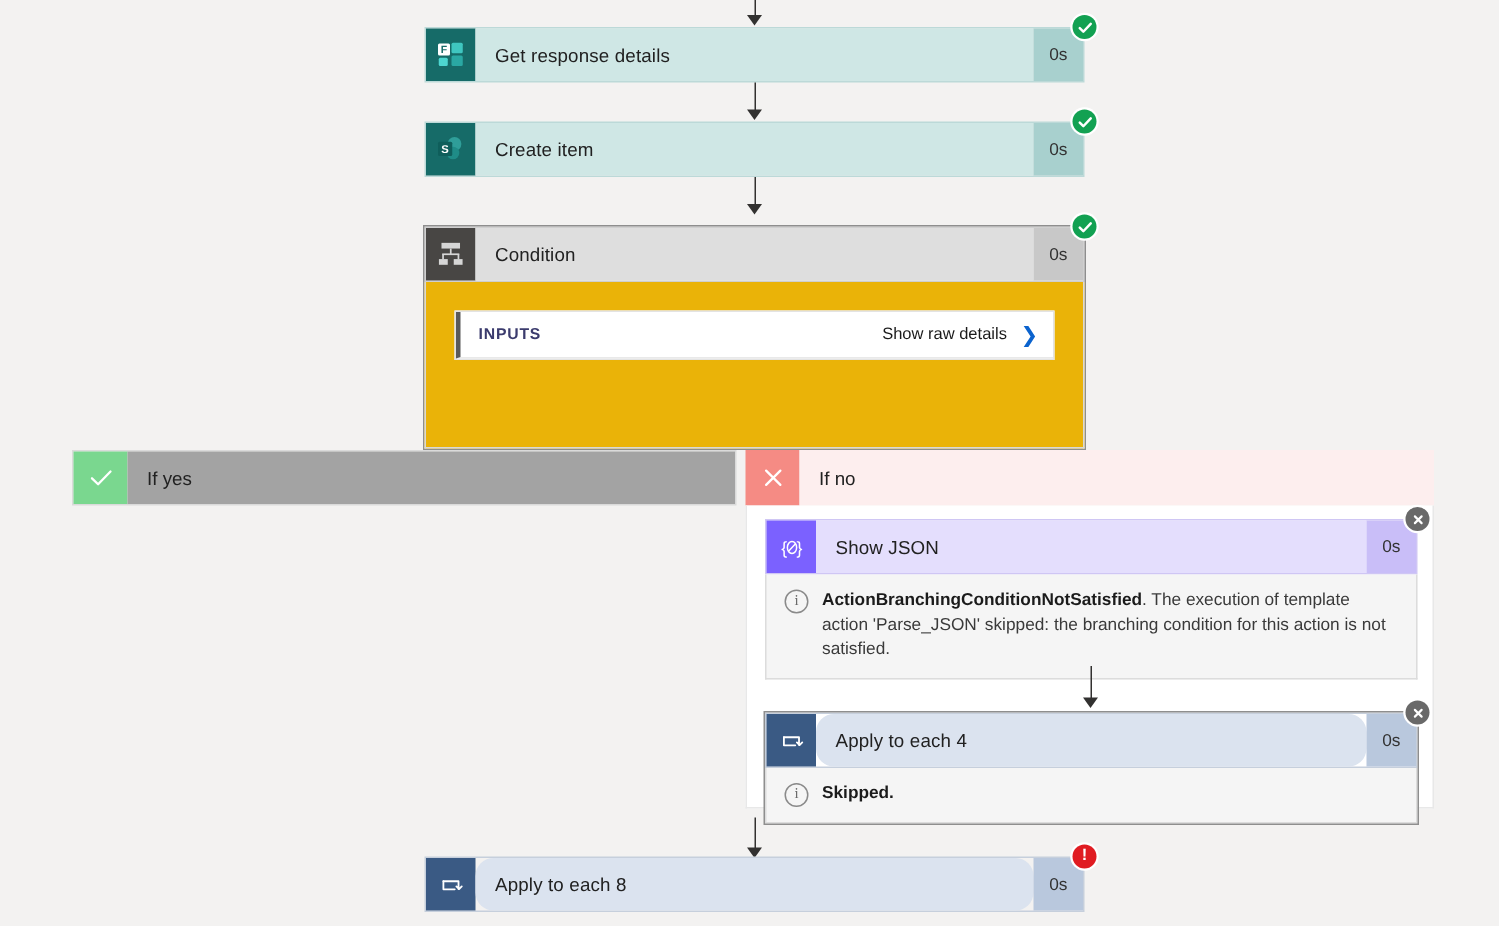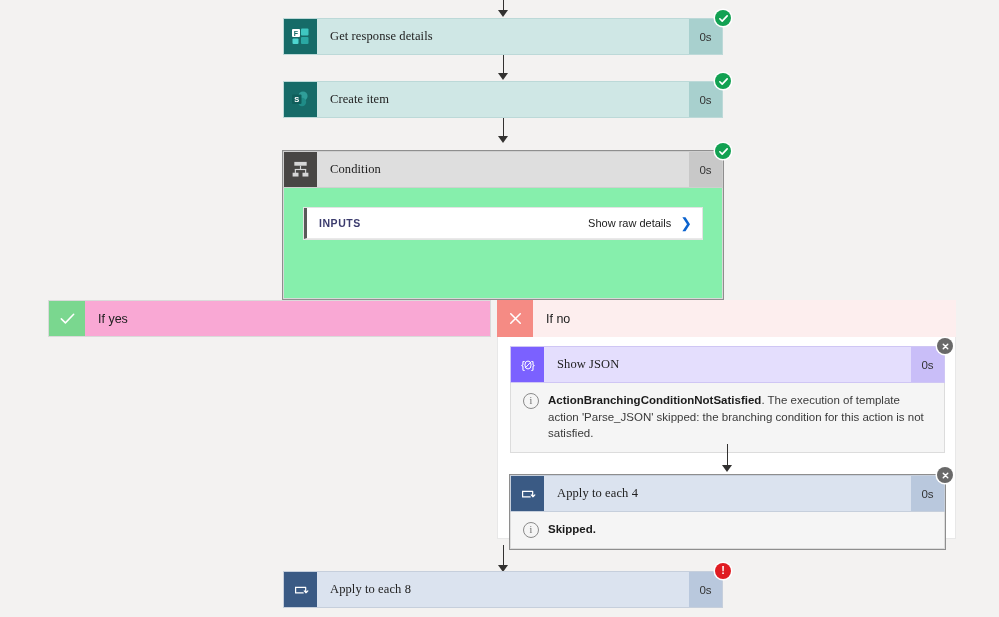--- a/index.html
+++ b/index.html
@@ -18,39 +18,39 @@
   .card{position:absolute;box-sizing:border-box;}
   .card-head{
     display:flex;align-items:stretch;height:37px;
     border:1px solid #d8d8d8;box-sizing:border-box;
   }
   .card-icon{
     width:33px;min-width:33px;display:flex;align-items:center;justify-content:center;
   }
   .card-title{
     flex:1;display:flex;align-items:center;padding-left:13px;
-    font-size:12.5px;color:#212121;letter-spacing:.1px;font-family:Liberation Serif, serif;
+    font-size:12.5px;color:#212121;letter-spacing:.1px;
   }
   .card-dur{
     width:33px;min-width:33px;display:flex;align-items:center;justify-content:center;
     font-size:11.5px;color:#333;
   }
 
   
   .teal .card-head{border-color:#bcd9d8;}
   .teal .card-title{background:#cfe7e5;}
   .teal .card-dur{background:#a8d0ce;}
 
   
   .grey .card-title{background:#dedede;}
   .grey .card-dur{background:#c8c8c8;}
   .grey .card-head{border-color:#cfcfcf;}
 
   
-  .blue .card-title{background:#dbe3ef;}
+  .blue .card-title{background:#dbe3ef;border-radius:12px;}
   .blue .card-dur{background:#b9c8dd;}
   .blue .card-head{border-color:#c6cfdc;}
 
   
   .purple .card-title{background:#e4defd;}
   .purple .card-dur{background:#c9bef8;}
   .purple .card-head{border-color:#cfc6f4;}
 
   
   .badge{
@@ -70,21 +70,21 @@
 
   
   .conn{position:absolute;width:1px;background:#323130;}
   .arrowhead{position:absolute;width:0;height:0;
     border-left:5px solid transparent;border-right:5px solid transparent;
     border-top:7px solid #323130;}
 
   
   .cond-body{
     position:absolute;left:0;top:37px;width:100%;
-    background:#86efac;border:1px solid #d8d8d8;border-top:none;
+    background:#eab308;border:1px solid #d8d8d8;border-top:none;
     box-sizing:border-box;padding:19px 19px 20px 19px;
   }
   .inputs-box{border:1px solid #e3e3e3;background:#fff;}
   .inputs-head{
     display:flex;align-items:center;height:30px;
     border-bottom:1px solid #e9e9e9;
     border-left:3px solid #5a5a5a;
     padding:0 10px 0 12px;
   }
   .inputs-label{
@@ -104,21 +104,21 @@
   }
 
   
   .branch{position:absolute;box-sizing:border-box;}
   .branch-head{display:flex;align-items:stretch;height:37px;box-sizing:border-box;}
   .branch-mark{width:36px;min-width:36px;display:flex;align-items:center;justify-content:center;}
   .branch-title{flex:1;display:flex;align-items:center;padding-left:13px;font-size:12.5px;color:#212121;}
 
   .yes .branch-head{border:1px solid #dadada;}
   .yes .branch-mark{background:#7ad78f;}
-  .yes .branch-title{background:#f9a8d4;}
+  .yes .branch-title{background:#a3a3a3;}
 
   .no .branch-head{border:none;}
   .no .branch-mark{background:#f58b84;}
   .no .branch-title{background:#fdeeee;}
   .no-body{position:absolute;left:0;top:37px;width:100%;background:#fff;
            border:1px solid #e8e8e8;border-top:none;box-sizing:border-box;}
 
   
   .msg{
     display:flex;gap:9px;align-items:flex-start;

